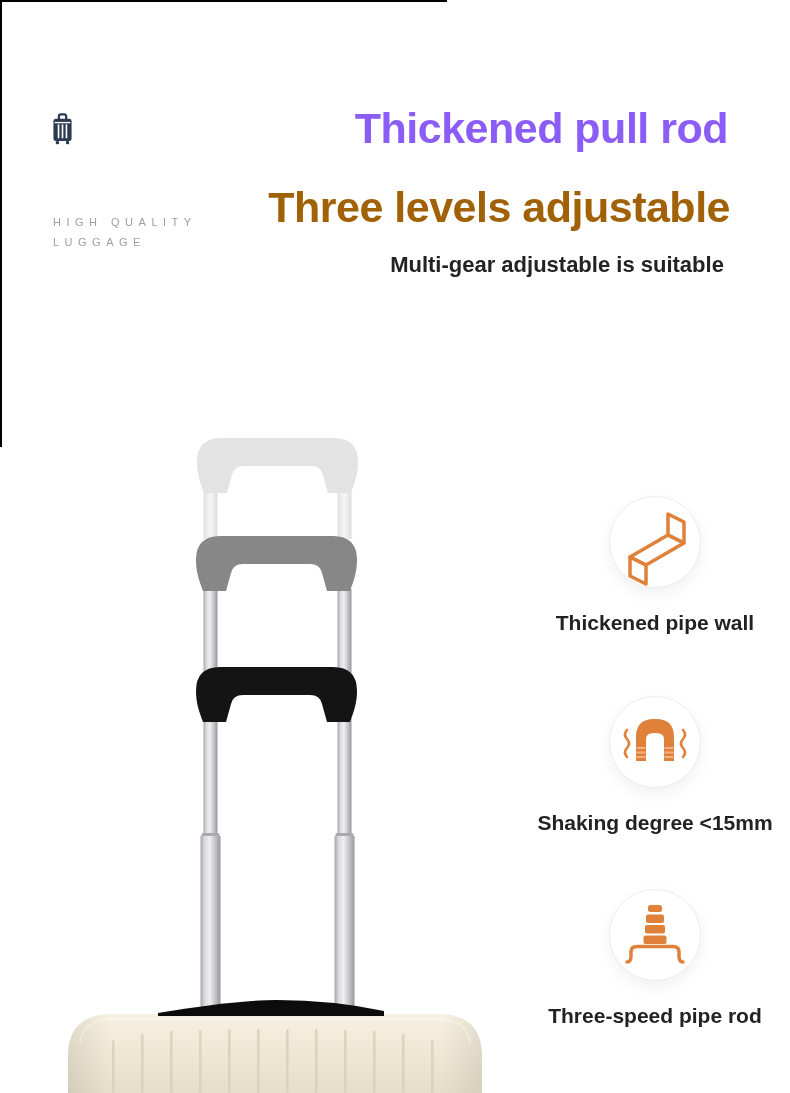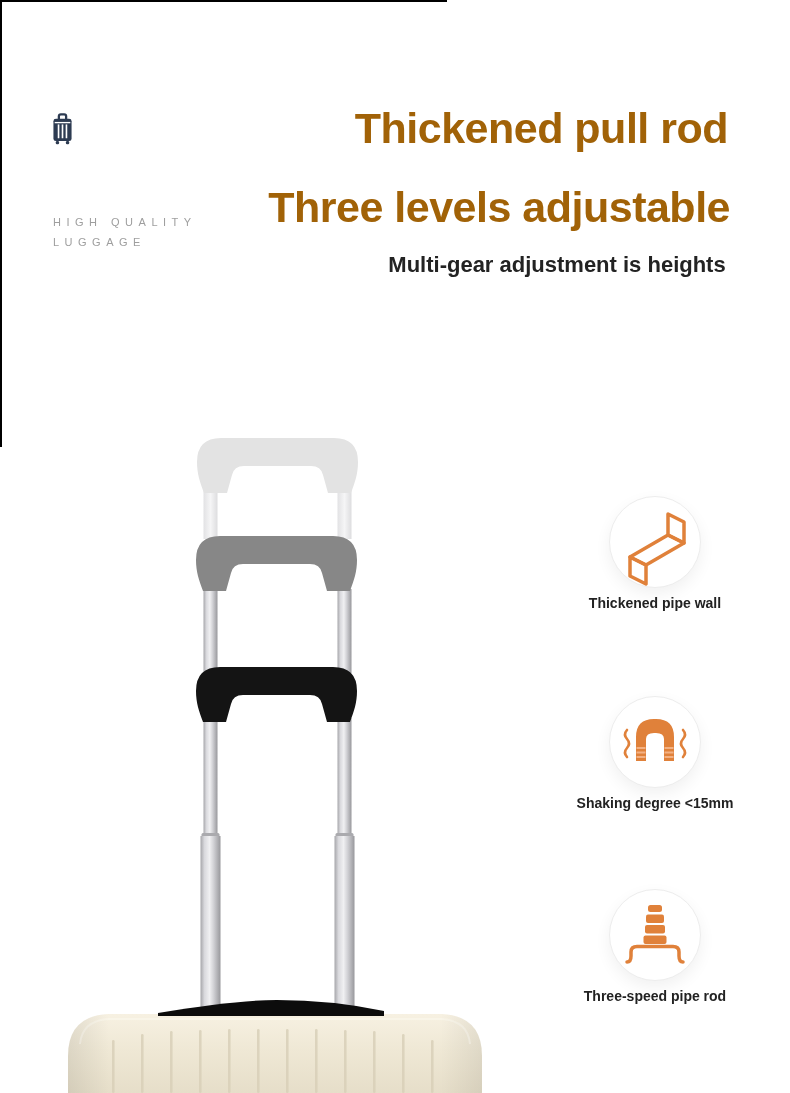--- a/index.html
+++ b/index.html
@@ -10,32 +10,32 @@
   .frame-top{position:absolute;left:0;top:0;width:447px;height:2px;background:#000;}
   .frame-left{position:absolute;left:0;top:0;width:2px;height:447px;background:#000;}
 
   
   .brand-icon{position:absolute;left:52px;top:112px;width:21px;height:34px;}
   .tagline{position:absolute;left:53px;top:212px;font-size:11px;line-height:20px;
            letter-spacing:5.5px;color:#9e9e9e;font-weight:400;white-space:nowrap;}
 
   
   .title-1{position:absolute;right:62px;top:104px;font-size:43px;font-weight:700;
-           letter-spacing:-0.5px;color:#a16207;white-space:nowrap;}
+           letter-spacing:-0.5px;color:#8b5cf6;white-space:nowrap;}
   .title-2{position:absolute;right:60px;top:183px;font-size:43px;font-weight:700;
            letter-spacing:-0.5px;color:#a16207;white-space:nowrap;}
   .subtitle{position:absolute;left:357px;top:252px;width:400px;text-align:center;
             font-size:22px;line-height:26.5px;font-weight:700;color:#232323;}
 
   
   .feature{position:absolute;left:513px;width:284px;display:flex;flex-direction:column;align-items:center;}
   .f1{top:496px;} .f2{top:696px;} .f3{top:889px;}
   .feature-circle{width:90px;height:90px;border-radius:50%;background:#fff;border:1px solid #ededed;
                   box-shadow:0 6px 16px rgba(0,0,0,0.06);display:flex;align-items:center;justify-content:center;}
-  .feature-label{margin-top:7px;font-size:14px;font-weight:600;color:#222;white-space:nowrap;}
+  .feature-label{margin-top:23px;font-size:21px;font-weight:600;color:#222;white-space:nowrap;}
 
   .illustration{position:absolute;left:0;top:430px;}
 </style>
 </head>
 <body>
 
 <div class="page">
 
   <div class="frame-top"></div>
   <div class="frame-left"></div>
@@ -51,21 +51,21 @@
     <rect x="14.6" y="29.7" width="3.4" height="3.4" rx="1.2" fill="#2d3b52"></rect>
   </svg>
   <div class="tagline">
     <div>HIGH QUALITY</div>
     <div>LUGGAGE</div>
   </div>
 
   <div class="title-1">Thickened pull rod</div>
   <div class="title-2">Three levels adjustable</div>
   <div class="subtitle">
-    <div>Multi-gear adjustment is heights</div>
+    <div>Multi-gear adjustable is suitable</div>
   </div>
 
   <svg class="illustration" width="500" height="663" viewBox="0 430 500 663">
     <defs>
       <path id="handle" d="M8,55 C4,44 1,36 1,24 Q1,0 25,0 L138,0 Q162,0 162,24
                            C162,36 159,44 155,55 L132,55 L127,37 Q125,28 115,28
                            L48,28 Q38,28 36,37 L31,55 Z"></path>
       <linearGradient id="poleGrad" x1="0" y1="0" x2="1" y2="0">
         <stop offset="0" stop-color="#a6a6aa"></stop>
         <stop offset="0.2" stop-color="#d9d9dd"></stop>

